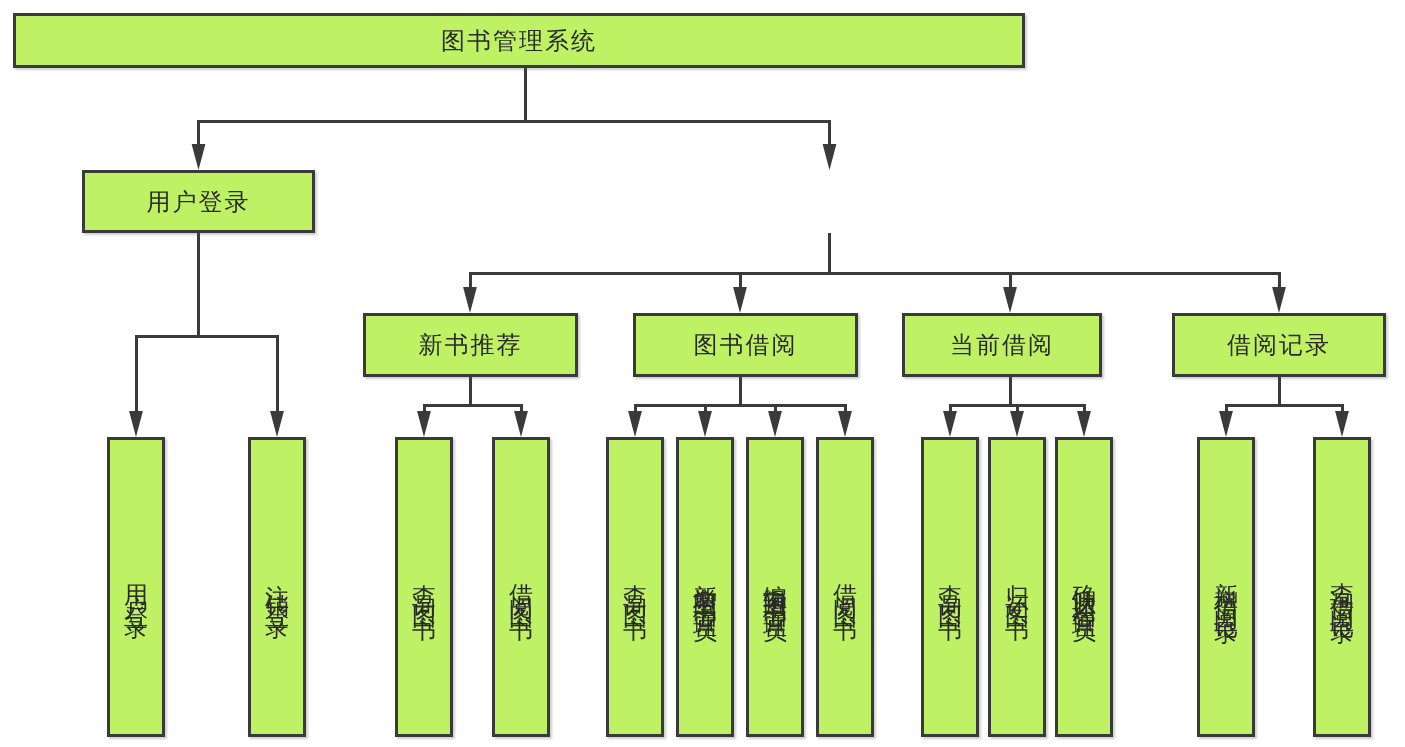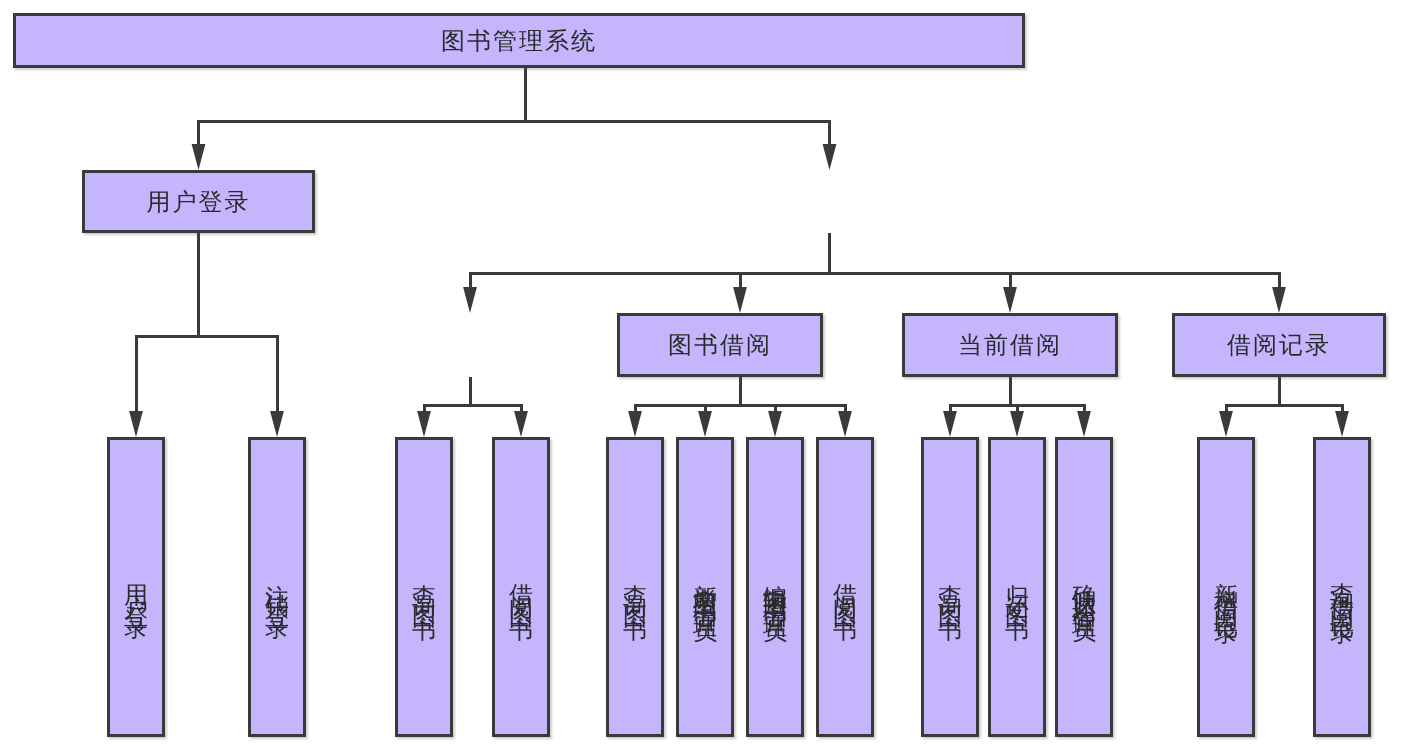--- a/index.html
+++ b/index.html
@@ -12,21 +12,21 @@
     width: 1405px;
     height: 747px;
     background: #ffffff;
     overflow: hidden;
     font-family: "Liberation Sans", "DejaVu Sans", sans-serif;
     color: #2a2a2a;
   }
   .box {
     position: absolute;
     box-sizing: border-box;
-    background: #c4b5fd;
+    background: #bef264;
     border: 3px solid #3a3a3a;
     box-shadow: 2px 2px 2px rgba(80,80,80,0.28);
     display: flex;
     align-items: center;
     justify-content: center;
     z-index: 2;
   }
   .box.hbox span {
     font-size: 24px;
     letter-spacing: 2px;
@@ -98,24 +98,27 @@
   <div class="hline" style="left:468.5px; top:272px; width:812px;"></div>
   <div class="vline" style="left:468.5px; top:272px; height:18px;"></div>
   <div class="vline" style="left:738.5px; top:272px; height:18px;"></div>
   <div class="vline" style="left:1008.5px; top:272px; height:18px;"></div>
   <div class="vline" style="left:1277.5px; top:272px; height:18px;"></div>
   <div class="arrow" style="left:462.5px; top:287px;"></div>
   <div class="arrow" style="left:732.5px; top:287px;"></div>
   <div class="arrow" style="left:1002.5px; top:287px;"></div>
   <div class="arrow" style="left:1271.5px; top:287px;"></div>
 
-  <div class="box hbox" style="left:617px; top:313px; width:206px; height:64px;">
+  <div class="box hbox" style="left:363px; top:313px; width:215px; height:64px;">
+    <span>新书推荐</span>
+  </div>
+  <div class="box hbox" style="left:633px; top:313px; width:225px; height:64px;">
     <span>图书借阅</span>
   </div>
-  <div class="box hbox" style="left:902px; top:313px; width:216px; height:64px;">
+  <div class="box hbox" style="left:902px; top:313px; width:200px; height:64px;">
     <span>当前借阅</span>
   </div>
   <div class="box hbox" style="left:1172px; top:313px; width:214px; height:64px;">
     <span>借阅记录</span>
   </div>
 
   <div class="vline" style="left:468.5px; top:377px; height:30px;"></div>
   <div class="hline" style="left:422.5px; top:404px; width:100px;"></div>
   <div class="vline" style="left:422.5px; top:404px; height:12px;"></div>
   <div class="vline" style="left:519.5px; top:404px; height:12px;"></div>

